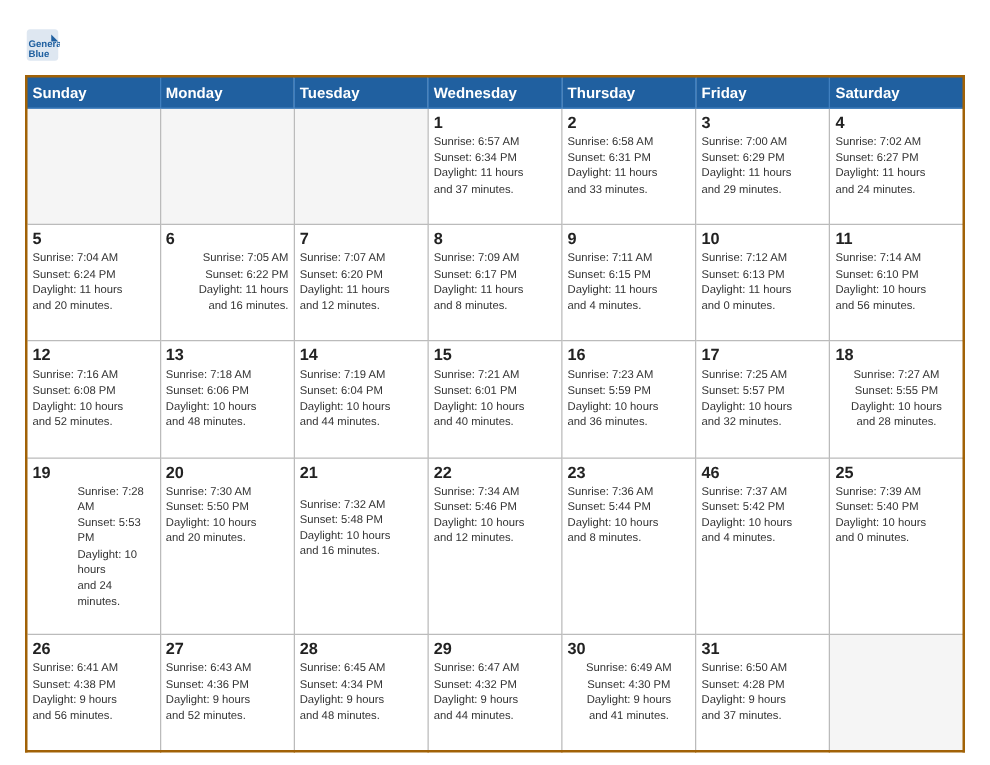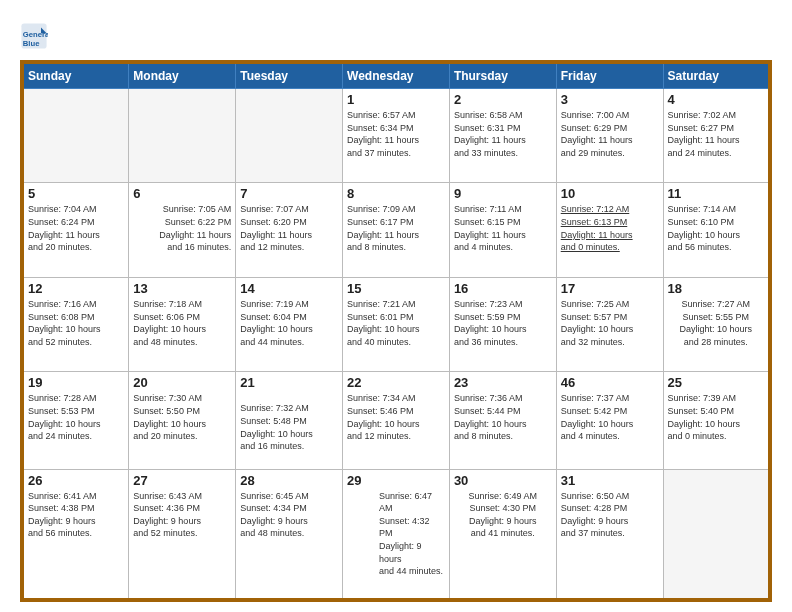--- a/index.html
+++ b/index.html
@@ -50,21 +50,21 @@
       font-weight: bold;
       color: #222;
       line-height: 1.1;
     }
     .location {
       font-size: 15px;
       color: #444;
     }
     .calendar {
       flex: 1;
-      border: 4px solid #a16207;
+      border: 2px solid #a16207;
       border-collapse: collapse;
       width: 100%;
       table-layout: fixed;
     }
     .calendar th {
       background: #2060a0;
       color: #fff;
       font-size: 12px;
       font-weight: bold;
       padding: 5px 4px;
@@ -195,21 +195,21 @@
           </td>
           <td>
             <div class="cell-day">9</div>
             <div class="cell-info" style="white-space: pre-line;">Sunrise: 7:11 AM
 Sunset: 6:15 PM
 Daylight: 11 hours
 and 4 minutes.</div>
           </td>
           <td>
             <div class="cell-day">10</div>
-            <div class="cell-info" style="white-space: pre-line; text-decoration: underline;">Sunrise: 7:12 AM
+            <div class="cell-info" style="white-space: pre-line;">Sunrise: 7:12 AM
 Sunset: 6:13 PM
 Daylight: 11 hours
 and 0 minutes.</div>
           </td>
           <td>
             <div class="cell-day">11</div>
             <div class="cell-info" style="white-space: pre-line;">Sunrise: 7:14 AM
 Sunset: 6:10 PM
 Daylight: 10 hours
 and 56 minutes.</div>
@@ -262,21 +262,21 @@
             <div class="cell-day">18</div>
             <div class="cell-info" style="white-space: pre-line; text-align: center;">Sunrise: 7:27 AM
 Sunset: 5:55 PM
 Daylight: 10 hours
 and 28 minutes.</div>
           </td>
         </tr>
         <tr>
           <td>
             <div class="cell-day">19</div>
-            <div class="cell-info" style="white-space: pre-line;">Sunrise: 7:28 AM
+            <div class="cell-info" style="white-space: pre-line; margin-left: 36px;">Sunrise: 7:28 AM
 Sunset: 5:53 PM
 Daylight: 10 hours
 and 24 minutes.</div>
           </td>
           <td>
             <div class="cell-day">20</div>
             <div class="cell-info" style="white-space: pre-line;">Sunrise: 7:30 AM
 Sunset: 5:50 PM
 Daylight: 10 hours
 and 20 minutes.</div>
@@ -334,21 +334,21 @@
           </td>
           <td>
             <div class="cell-day">28</div>
             <div class="cell-info" style="white-space: pre-line;">Sunrise: 6:45 AM
 Sunset: 4:34 PM
 Daylight: 9 hours
 and 48 minutes.</div>
           </td>
           <td>
             <div class="cell-day">29</div>
-            <div class="cell-info" style="white-space: pre-line; margin-left: 32px;">Sunrise: 6:47 AM
+            <div class="cell-info" style="white-space: pre-line;">Sunrise: 6:47 AM
 Sunset: 4:32 PM
 Daylight: 9 hours
 and 44 minutes.</div>
           </td>
           <td>
             <div class="cell-day">30</div>
             <div class="cell-info" style="white-space: pre-line; text-align: center;">Sunrise: 6:49 AM
 Sunset: 4:30 PM
 Daylight: 9 hours
 and 41 minutes.</div>

